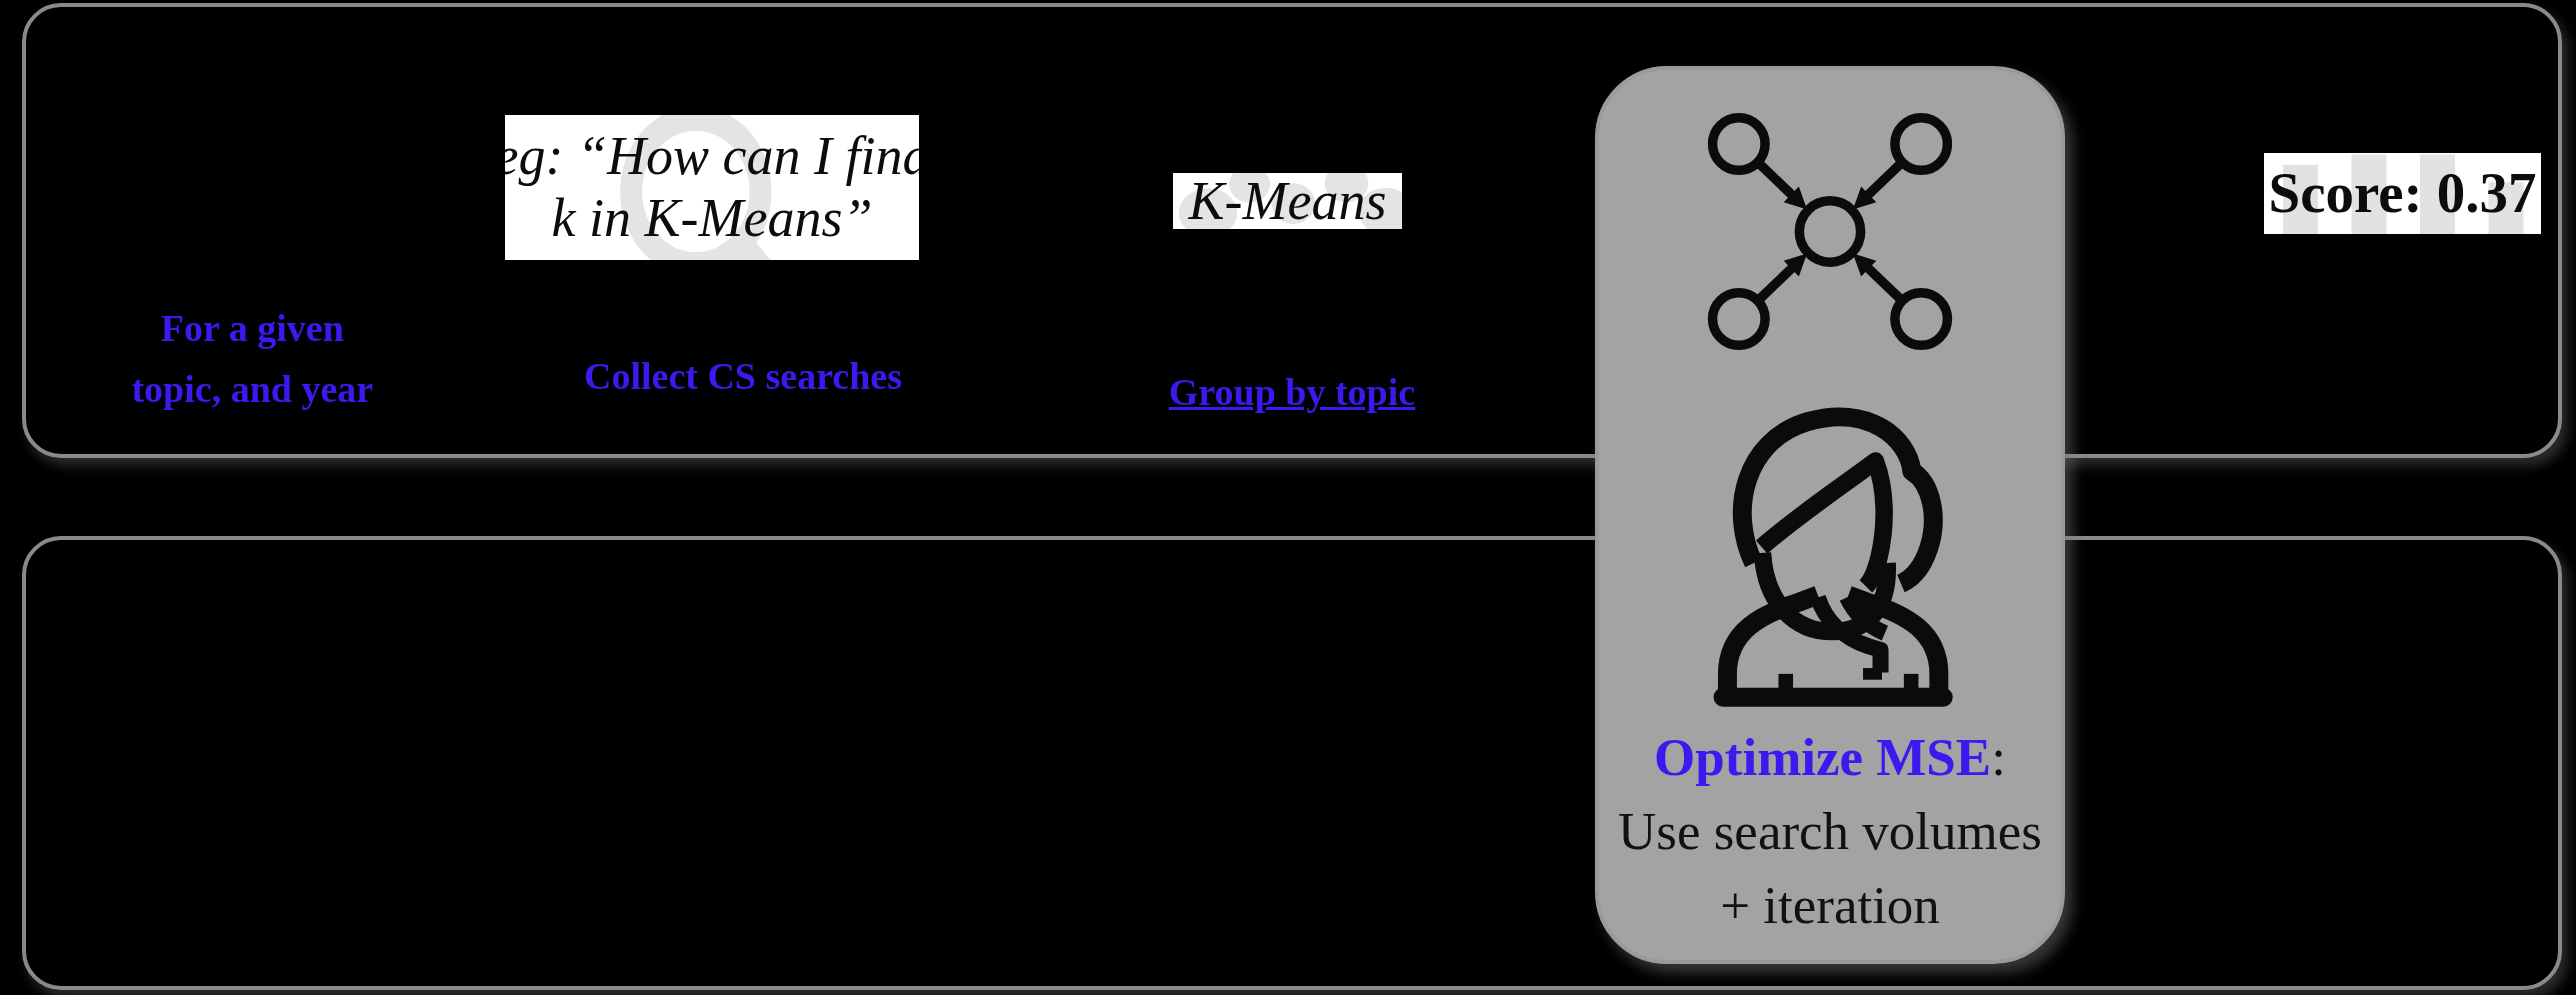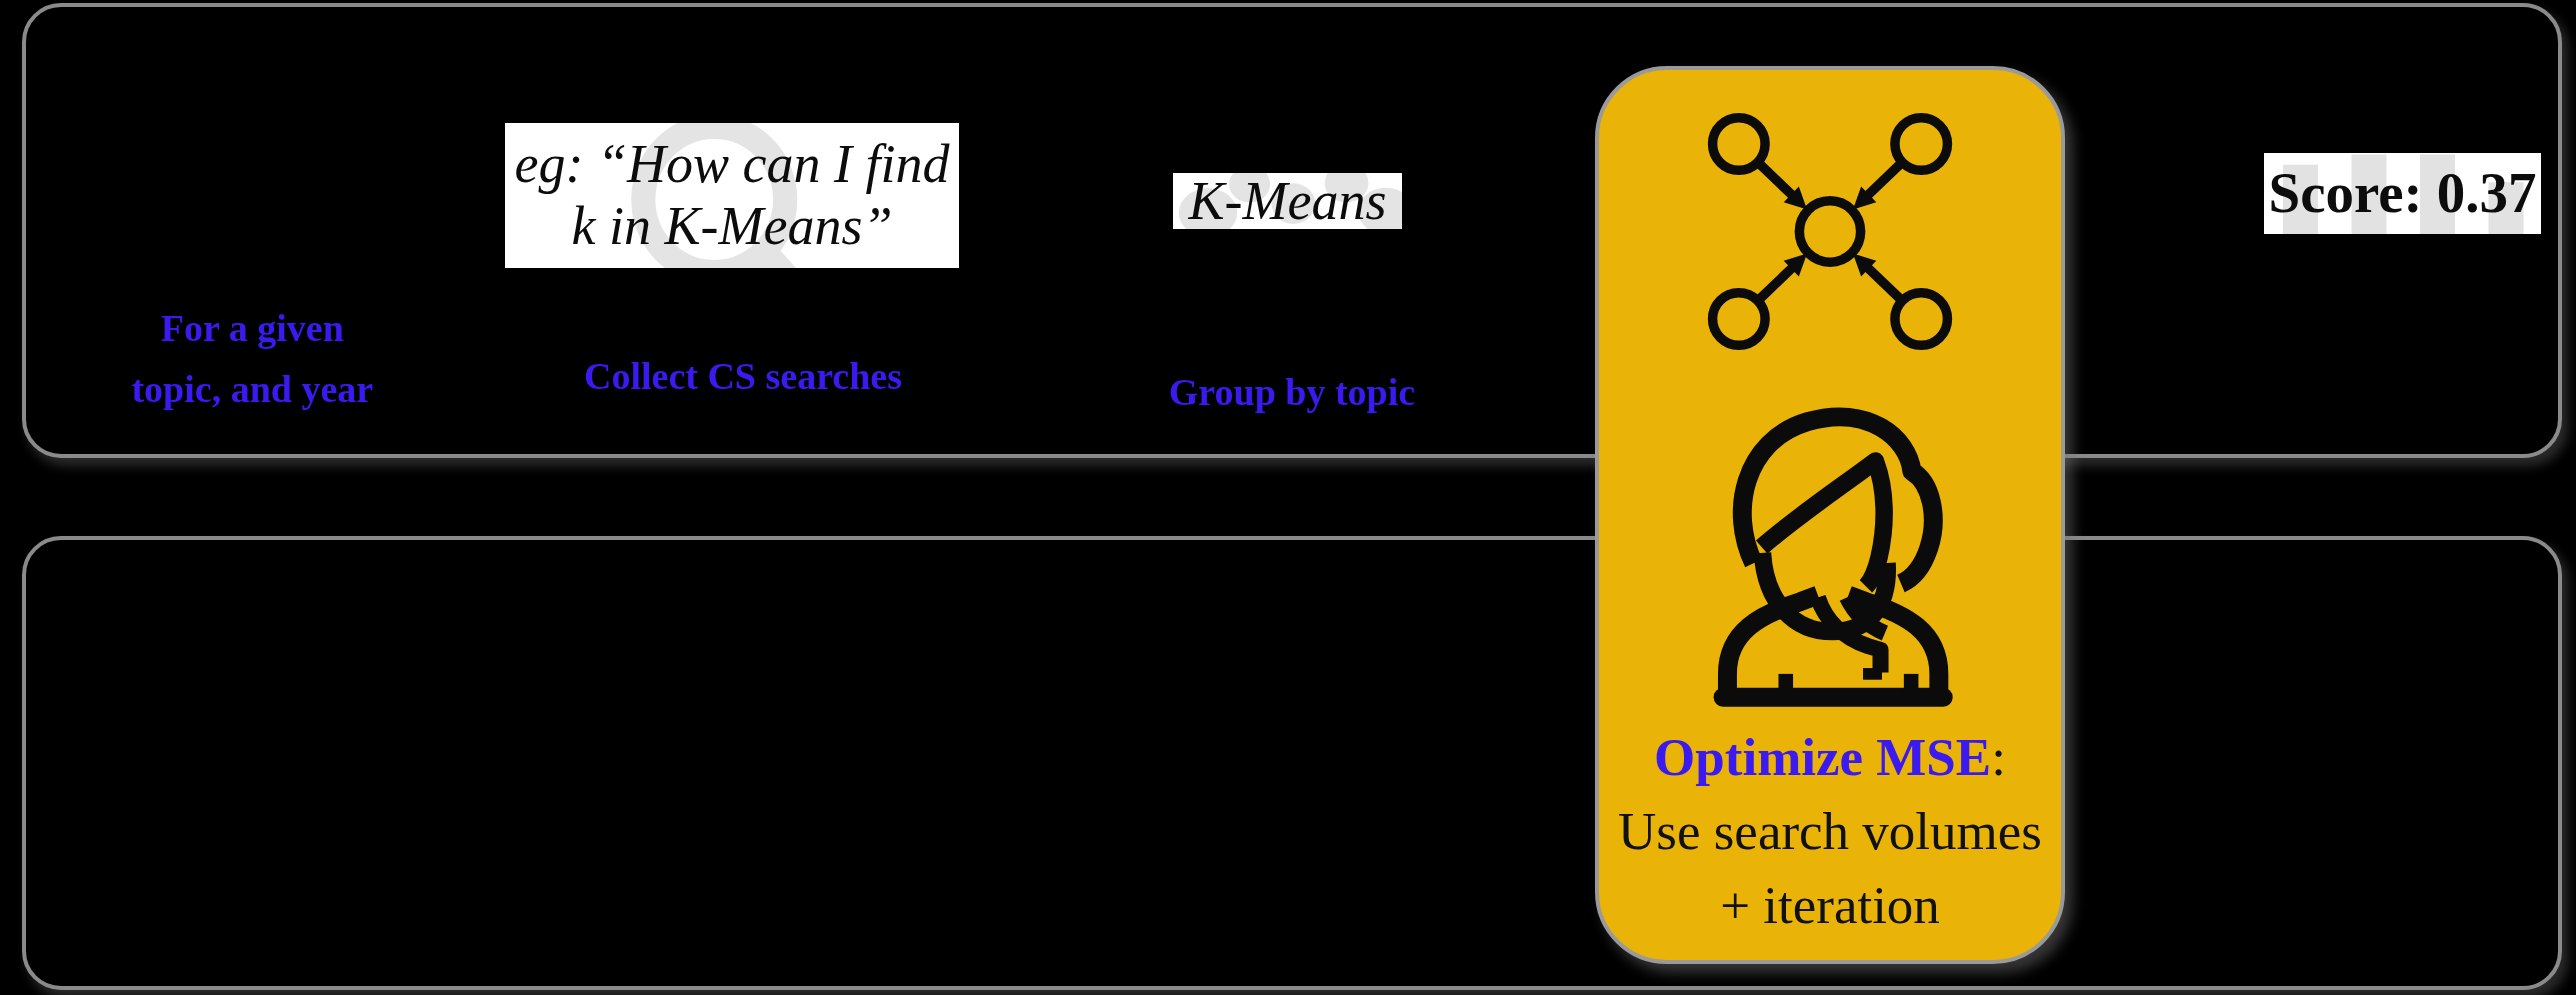--- a/index.html
+++ b/index.html
@@ -25,21 +25,21 @@
     position:absolute;
     font-weight:bold;
     color:#3B1AF0;
     font-size:38px;
     line-height:61px;
     text-align:center;
     white-space:nowrap;
   }
   #p-region{left:7.3px;top:291px;width:438px;}
   #p-collect{left:480px;top:339px;width:474px;}
-  #p-group{left:1047px;top:355px;width:438px;}
+  #p-group{left:1047px;top:355px;width:438px;text-decoration:underline;}
   #p-csli{left:2232px;top:355px;width:292px;}
 
   .whitebox{
     position:absolute;
     background:#fff;
     overflow:hidden;
     display:flex;
     align-items:center;
     justify-content:center;
   }
@@ -48,28 +48,28 @@
     position:relative;z-index:1;
     font-style:italic;
     font-size:54px;
     line-height:62px;
     text-align:center;
     color:#0c0c0c;
     white-space:nowrap;
   }
   .boxtext.score{font-style:normal;font-size:57px;}
 
-  #eg1{left:479px;top:116px;width:454px;height:145px;}
+  #eg1{left:479px;top:108px;width:414px;height:145px;}
   #kmeans{left:1147px;top:166px;width:229px;height:56px;}
   #score1{left:2238px;top:146px;width:277px;height:81px;font-weight:bold;}
 
   .card{
     position:absolute;
     left:1595px;top:66px;width:470px;height:898px;
-    background:#eab308;
+    background:#a3a3a3;
     border:4.4px solid #9a9a9a;
     border-radius:72px;
     box-sizing:border-box;
     z-index:5;
     box-shadow:7.3px 8.8px 13px rgba(120,120,120,0.45);
   }
   .icon-net{position:absolute;top:41px;left:50%;margin-left:-124px;}
   .icon-person{position:absolute;top:318px;left:50%;margin-left:-139px;}
   .card-text{
     position:absolute;

